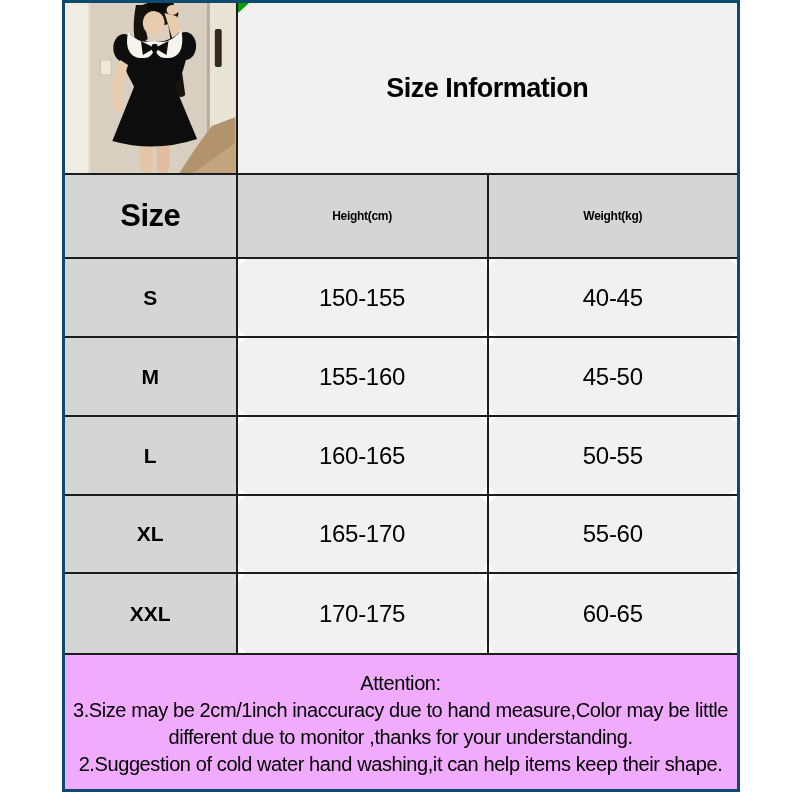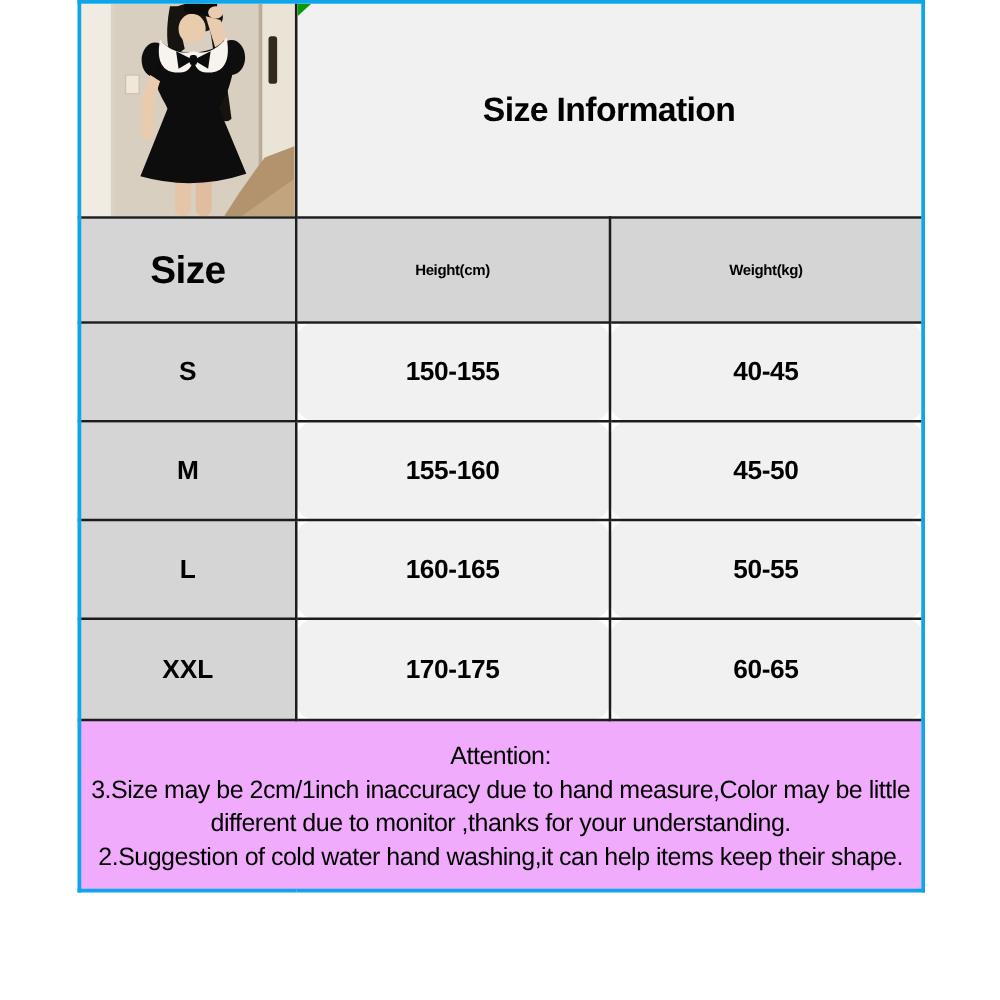--- a/index.html
+++ b/index.html
@@ -5,21 +5,21 @@
   html,body{margin:0;padding:0;}
   body{
     width:800px;height:800px;background:#ffffff;
     font-family:"Liberation Sans",sans-serif;color:#000;
     position:relative;overflow:hidden;
   }
   table.size-table{
     position:absolute;left:62px;top:0;
     width:675px;table-layout:fixed;
     border-collapse:collapse;
-    border:3px solid #0ea5e9;
+    border:3px solid #0c4a6e;
   }
   table.size-table td{
     border:2px solid #1c1c1c;
     text-align:center;vertical-align:middle;
     padding:0;overflow:hidden;
   }
   
   tr.row-top td{height:170px;}
   tr.row-head td{height:82px;}
   tr.row-s td{height:77px;}
@@ -33,21 +33,21 @@
   .photo-cell svg{display:block;width:100%;height:100%;}
   .title-cell{background:#f1f1f1;position:relative;}
   .head-cell,.size-cell{background:#d5d5d5;}
   .data-cell{background:#f1f1f1;}
   .attn-cell{background:#f0abfc;text-align:left;vertical-align:top;}
   
   .title-text{font-size:27px;font-weight:bold;letter-spacing:-0.5px;}
   .size-head{font-size:31px;font-weight:bold;letter-spacing:-0.5px;}
   .col-head{font-size:12px;font-weight:bold;letter-spacing:-0.3px;}
   .size-label{font-size:21px;font-weight:bold;}
-  .cell-value{font-size:21px;font-weight:bold;letter-spacing:-0.3px;border-radius:15px;}
+  .cell-value{font-size:24px;font-weight:normal;letter-spacing:-0.3px;border-radius:15px;}
   .attn-inner{padding:3px 7px 0 6px;font-size:20px;line-height:27px;letter-spacing:-0.4px;}
   .attn-inner div{margin:0;}
   
   .corner-flag{
     position:absolute;top:0;left:0;width:0;height:0;
     border-top:10px solid #089b08;border-right:11px solid transparent;
   }
 </style>
 </head>
 <body>
@@ -126,20 +126,25 @@
     <tr class="row-m">
       <td class="size-cell size-label">M</td>
       <td class="data-cell cell-value">155-160</td>
       <td class="data-cell cell-value">45-50</td>
     </tr>
     <tr class="row-l">
       <td class="size-cell size-label">L</td>
       <td class="data-cell cell-value">160-165</td>
       <td class="data-cell cell-value">50-55</td>
     </tr>
+    <tr class="row-xl">
+      <td class="size-cell size-label">XL</td>
+      <td class="data-cell cell-value">165-170</td>
+      <td class="data-cell cell-value">55-60</td>
+    </tr>
     <tr class="row-xxl">
       <td class="size-cell size-label">XXL</td>
       <td class="data-cell cell-value">170-175</td>
       <td class="data-cell cell-value">60-65</td>
     </tr>
 
     <tr class="row-attn">
       <td class="attn-cell" colspan="3">
         <div class="attn-inner">
           <div>Attention:</div>

